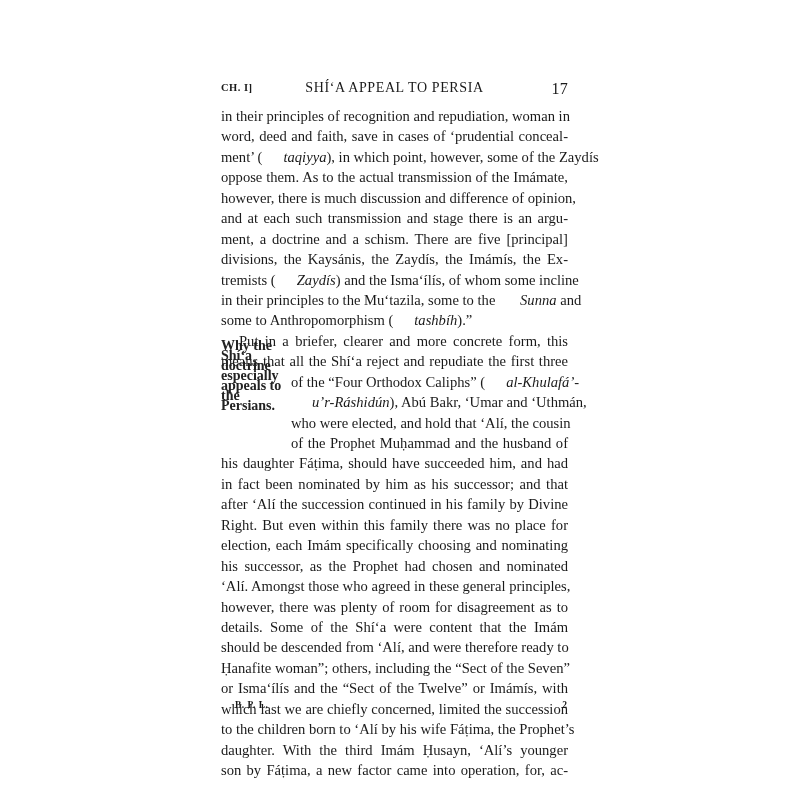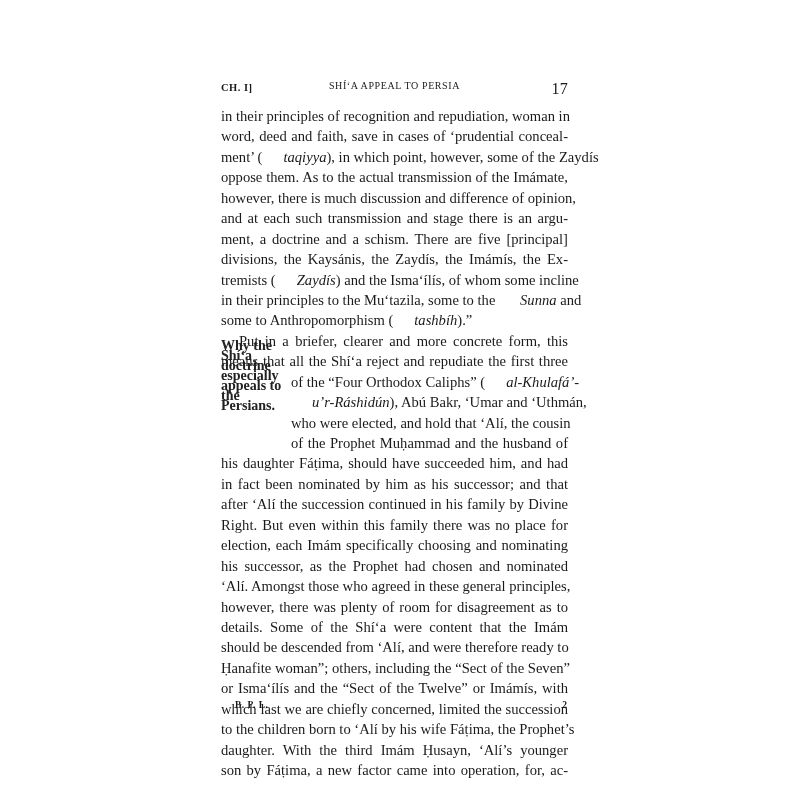--- a/index.html
+++ b/index.html
@@ -2,21 +2,21 @@
 <html><head>
 <meta charset="utf-8">
 <style>
   html, body { margin:0; padding:0; background:#ffffff; }
   body { width:800px; height:800px; position:relative; overflow:hidden;
          font-family:"Liberation Serif","DejaVu Serif",serif; color:#1a1a1a; }
   .page { position:absolute; left:0; top:0; width:800px; height:598px; background:#fff; }
   .header { position:absolute; left:221px; top:80px; width:347px; height:20px;
             font-size:13.5px; letter-spacing:0.3px; }
   .header .chap { position:absolute; left:0; top:2px; font-size:10.5px; font-weight:bold; letter-spacing:0.5px; }
-  .header .title { position:absolute; left:0; right:0; top:0; text-align:center; font-size:10px; letter-spacing:0.6px; }
+  .header .title { position:absolute; left:0; right:0; top:0; text-align:center; font-size:14px; letter-spacing:0.6px; }
   .header .num { position:absolute; right:0; top:0; font-size:16px; }
   .body { position:absolute; left:221px; top:106px; width:347px; }
   .line { height:20.45px; line-height:20.45px; font-size:14.6px; white-space:nowrap;
           text-align:justify; text-align-last:justify; overflow:visible; }
   .line.last { text-align-last:left; }
   .line.indent-para { text-indent:18px; }
   .line.indent-note { padding-left:70px; }
   .margin-note { position:absolute; left:221px; top:341px; width:64px;
                  font-size:14px; line-height:10px; font-weight:bold; color:#222; }
   .footer { position:absolute; left:235px; top:700px; width:332px; height:16px; font-size:9.5px; font-weight:bold; }

